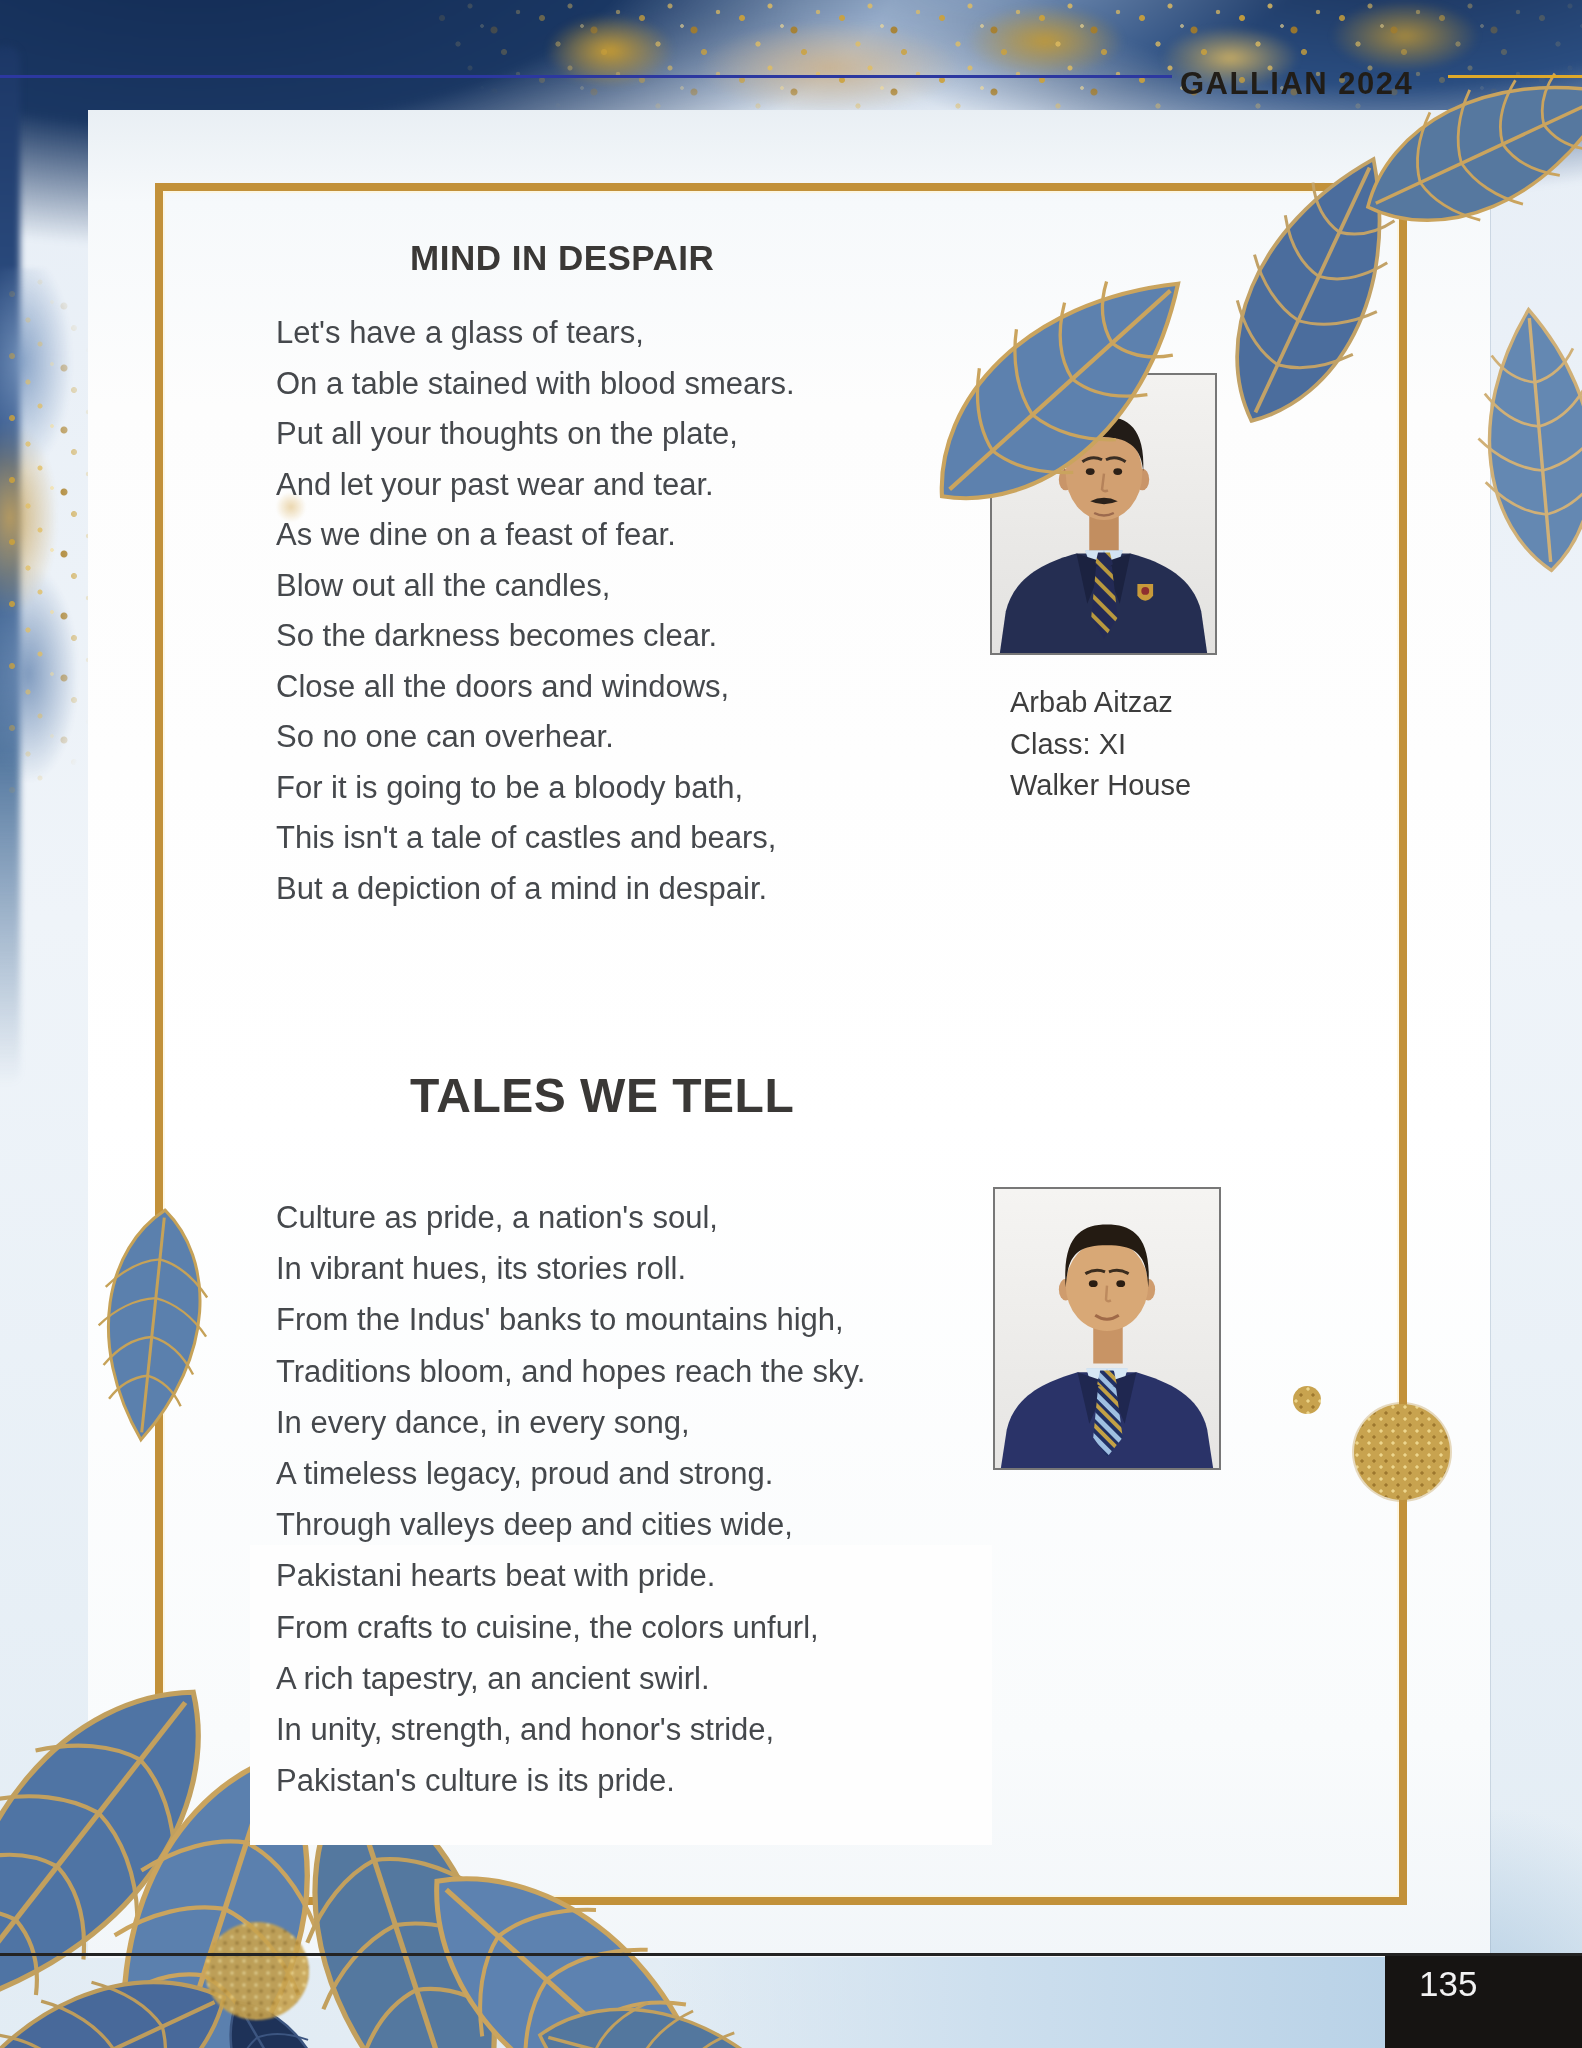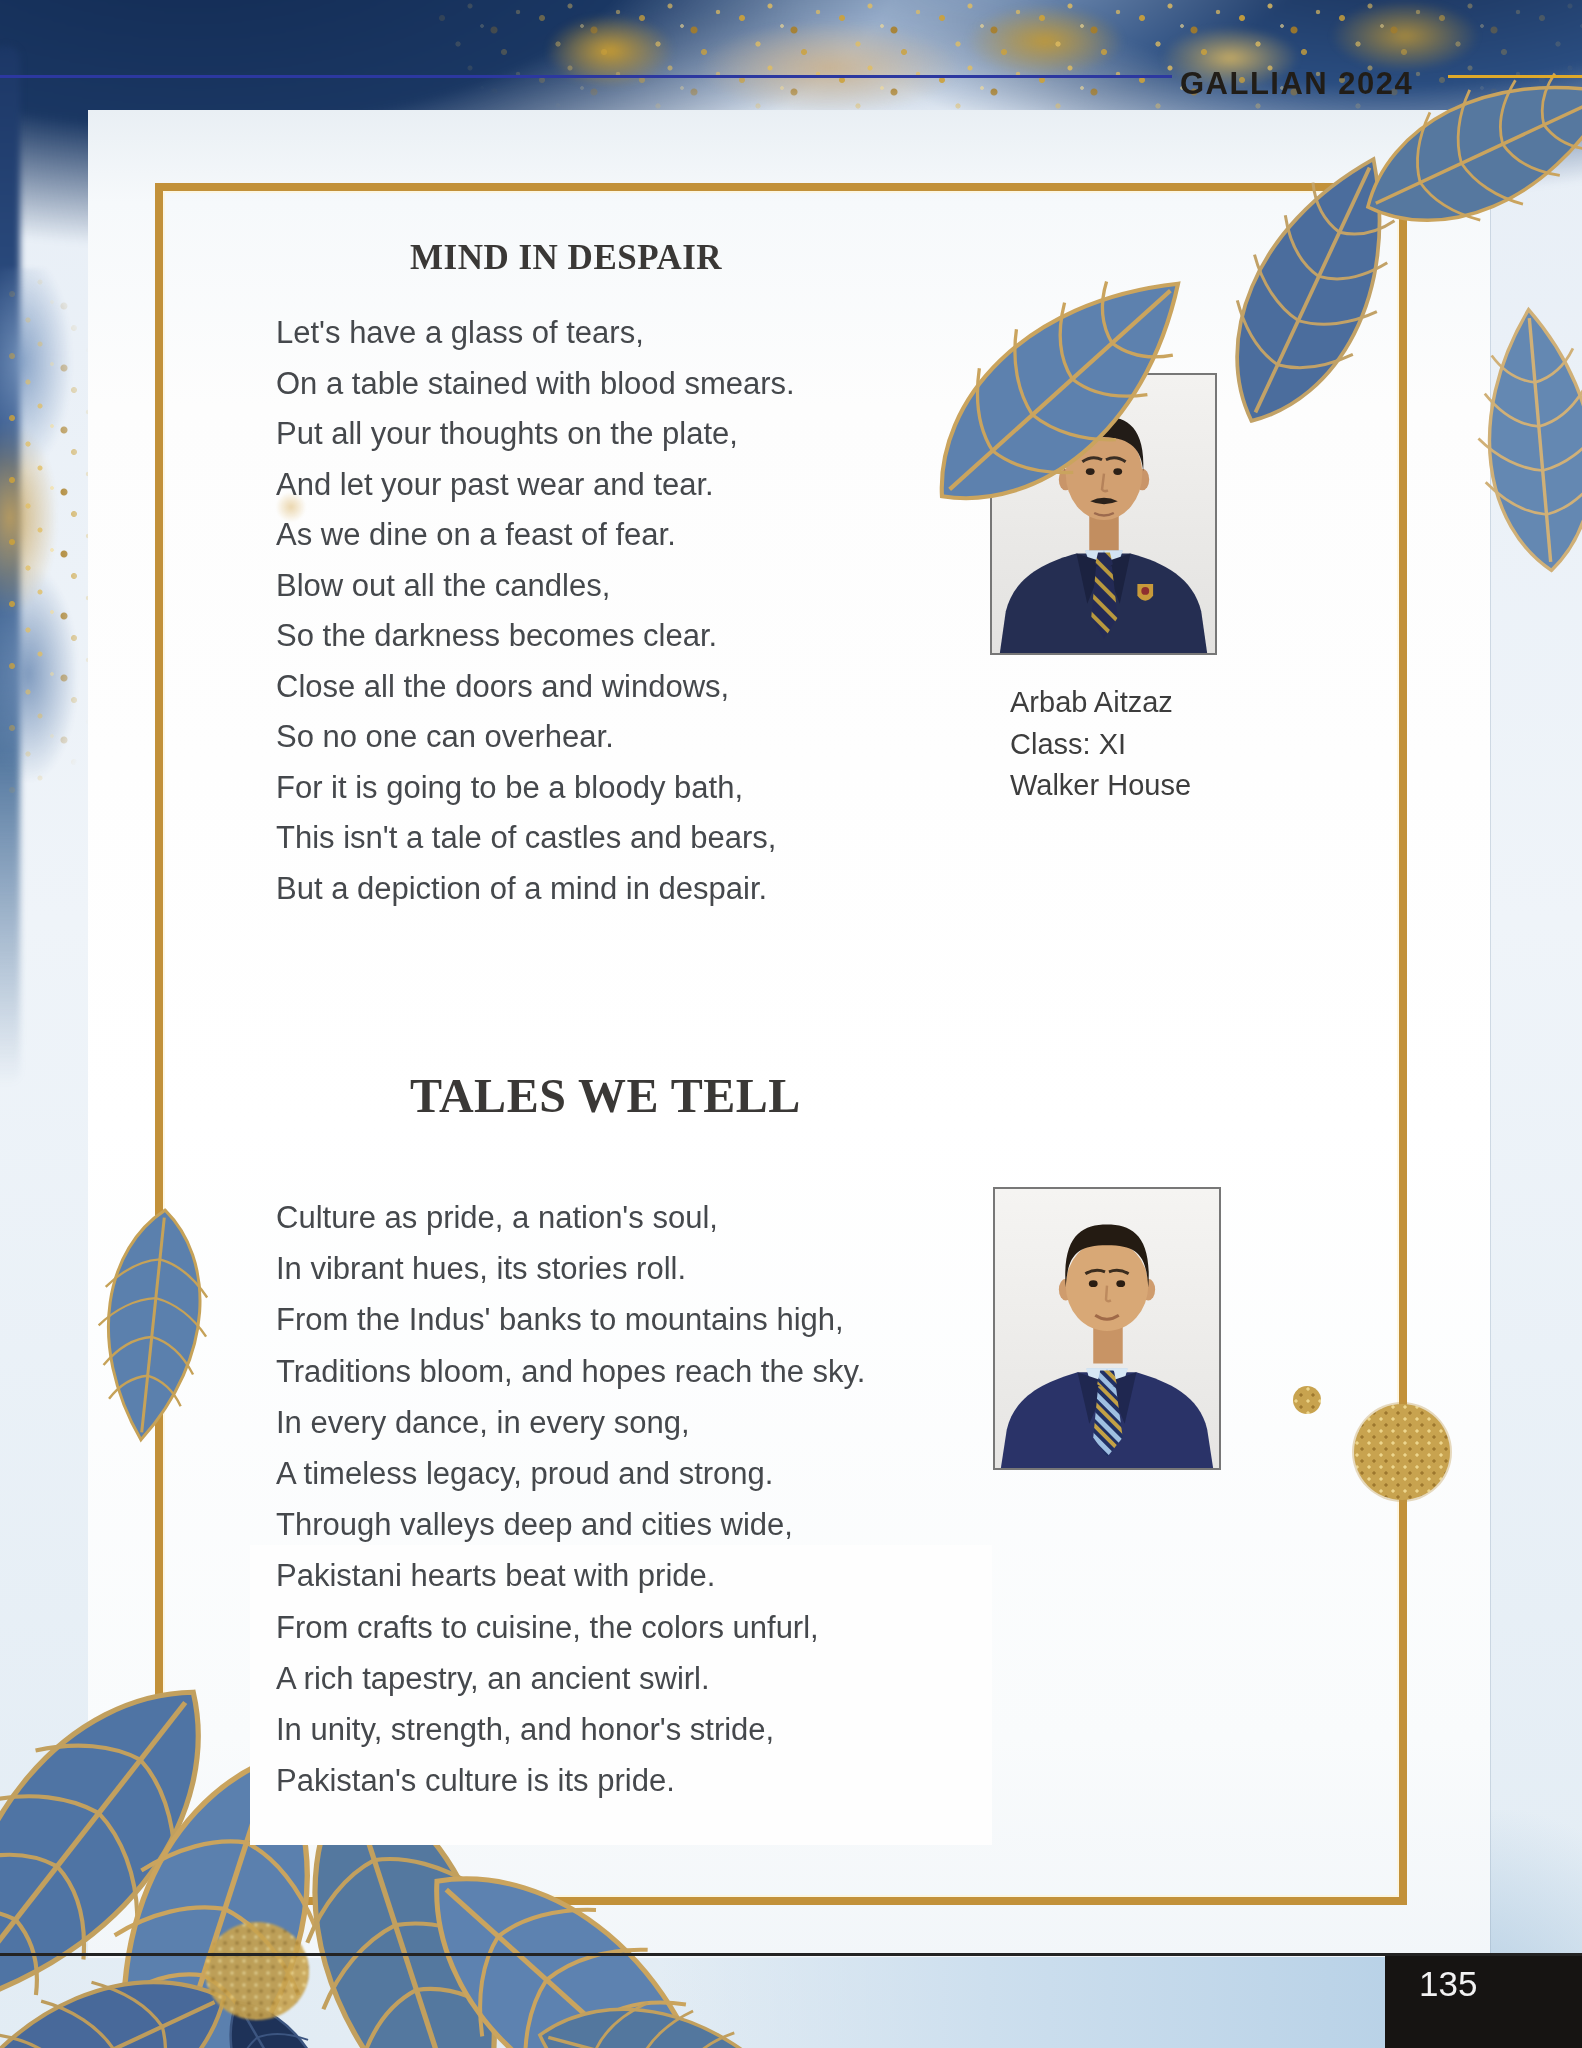--- a/index.html
+++ b/index.html
@@ -69,21 +69,21 @@
   .gold-dot{position:absolute;border-radius:50%;z-index:4;
     background-color:#c8a34f;
     background-image:radial-gradient(circle at 3px 3px, rgba(240,219,148,.9) 1.3px, transparent 2px),
                      radial-gradient(circle at 8px 9px, rgba(146,108,38,.8) 1.3px, transparent 2px);
     background-size:12px 12px;}
   .gd-small{left:1293px;top:1386px;width:28px;height:28px;}
   .gd-big{left:1354px;top:1404px;width:96px;height:96px;box-shadow:0 0 0 2px rgba(190,150,70,.35);}
   .gd-leafblob{left:205px;top:1922px;width:104px;height:98px;z-index:4;opacity:.9;filter:blur(1px);}
 
   
-  .poem-title{position:absolute;z-index:3;margin:0;font-weight:bold;color:#3a3836;letter-spacing:.5px;font-family:Liberation Serif, serif;}
+  .poem-title{position:absolute;z-index:3;margin:0;font-weight:bold;color:#3a3836;letter-spacing:.5px;}
   .t1{left:410px;top:238px;font-size:35px;}
   .t2{left:410px;top:1068px;font-size:48px;}
   .poem{position:absolute;z-index:6;font-size:31px;color:#45484c;}
   .p1{left:276px;top:308px;line-height:50.5px;}
   .p2{left:276px;top:1192px;line-height:51.2px;}
   .poem2-bg{position:absolute;left:250px;top:1545px;width:742px;height:300px;background:#fefefe;z-index:5;}
 
   
   .photo{position:absolute;margin:0;z-index:3;border:2px solid #777;background:#f0efed;}
   .ph1{left:990px;top:373px;width:227px;height:282px;}

